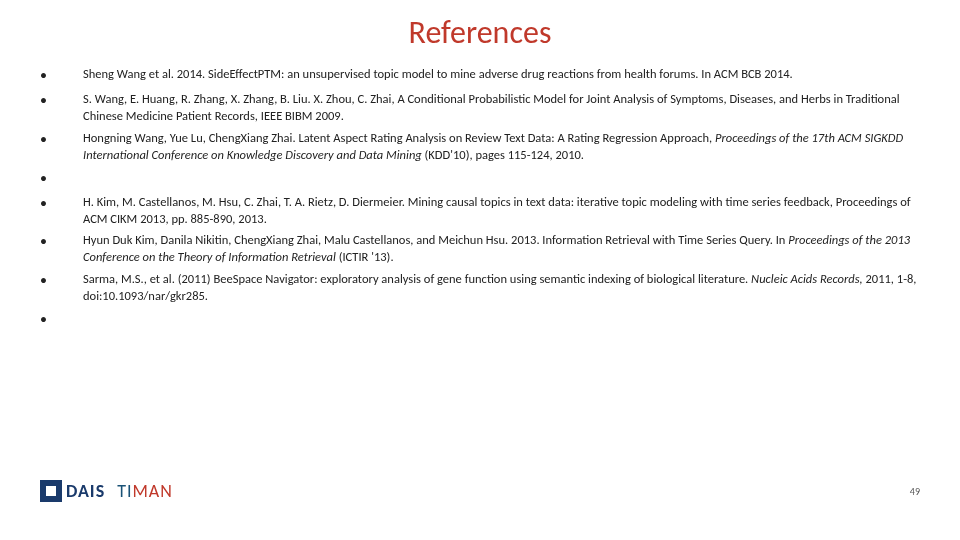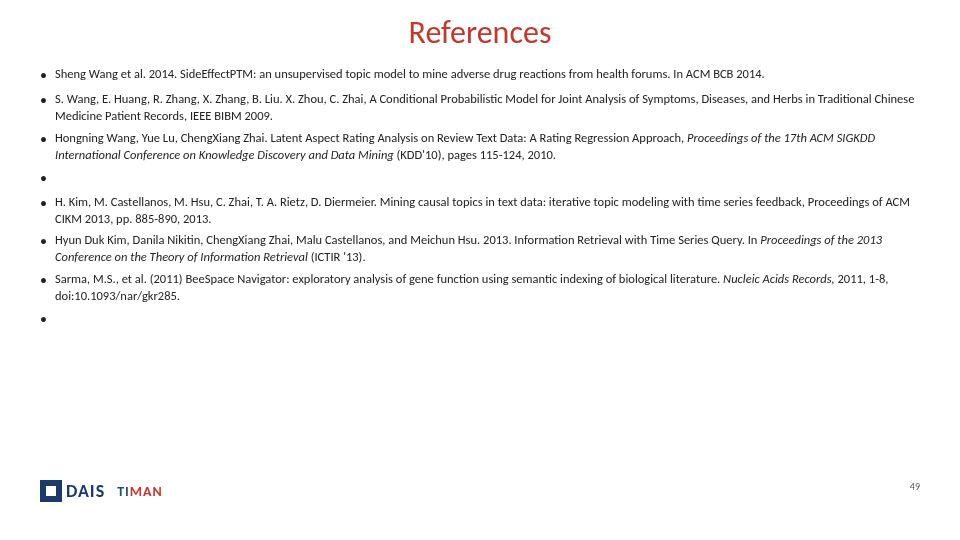--- a/index.html
+++ b/index.html
@@ -44,26 +44,28 @@
     }
     .bullet {
       flex-shrink: 0;
       margin-right: 8px;
       margin-top: 1px;
       font-size: 14px;
       color: #222;
     }
     .ref-text {
       flex: 1;
+      margin-left: 28px;
     }
     .ref-text em {
       font-style: italic;
     }
     .footer {
       display: flex;
+      align-items: center;
       justify-content: space-between;
       margin-top: 6px;
     }
     .footer-logos {
       display: flex;
       align-items: center;
       gap: 12px;
     }
     .logo-dais {
       display: flex;
@@ -83,22 +85,22 @@
       height: 10px;
       background: #fff;
     }
     .logo-text-dais {
       font-size: 18px;
       font-weight: bold;
       color: #1a3a6b;
       letter-spacing: 1px;
     }
     .logo-timan {
-      font-size: 14px;
-      font-weight: bold;
+      font-size: 18px;
+      font-weight: normal;
       letter-spacing: 1px;
     }
     .logo-timan span.ti { color: #1a5276; }
     .logo-timan span.man { color: #c0392b; }
     .page-number {
       font-size: 10px;
       color: #555;
     }
   </style>
 </head>

